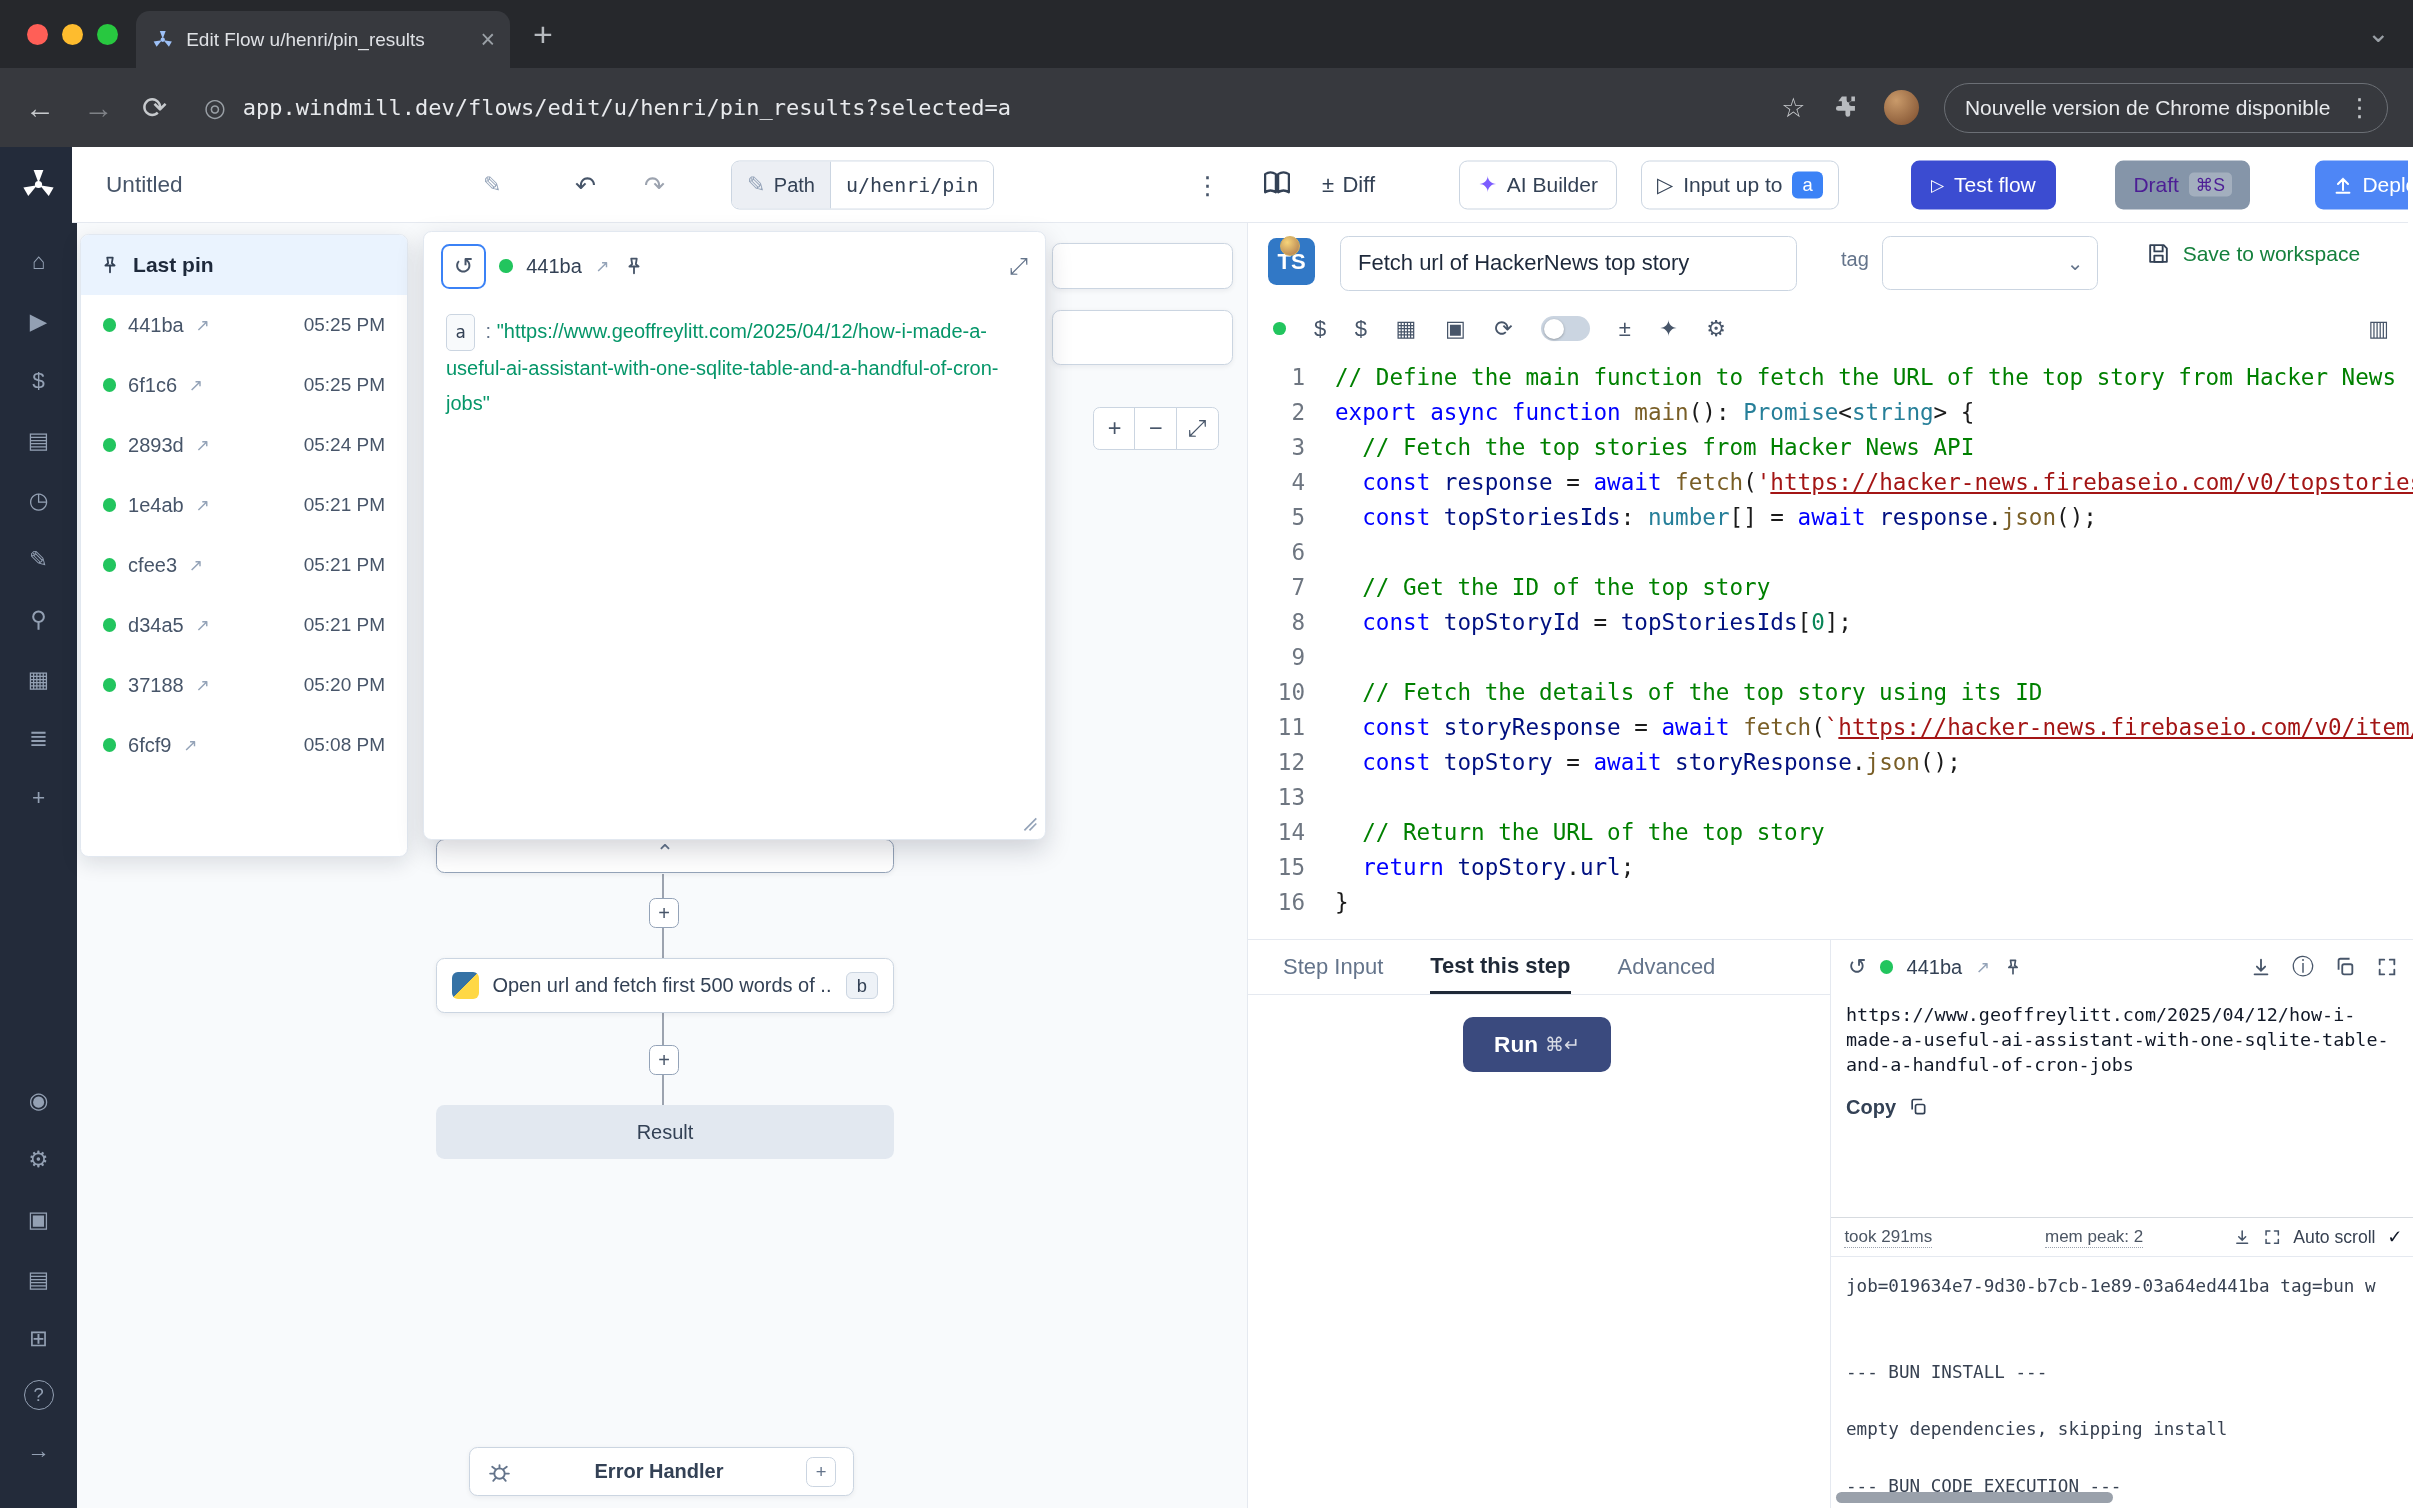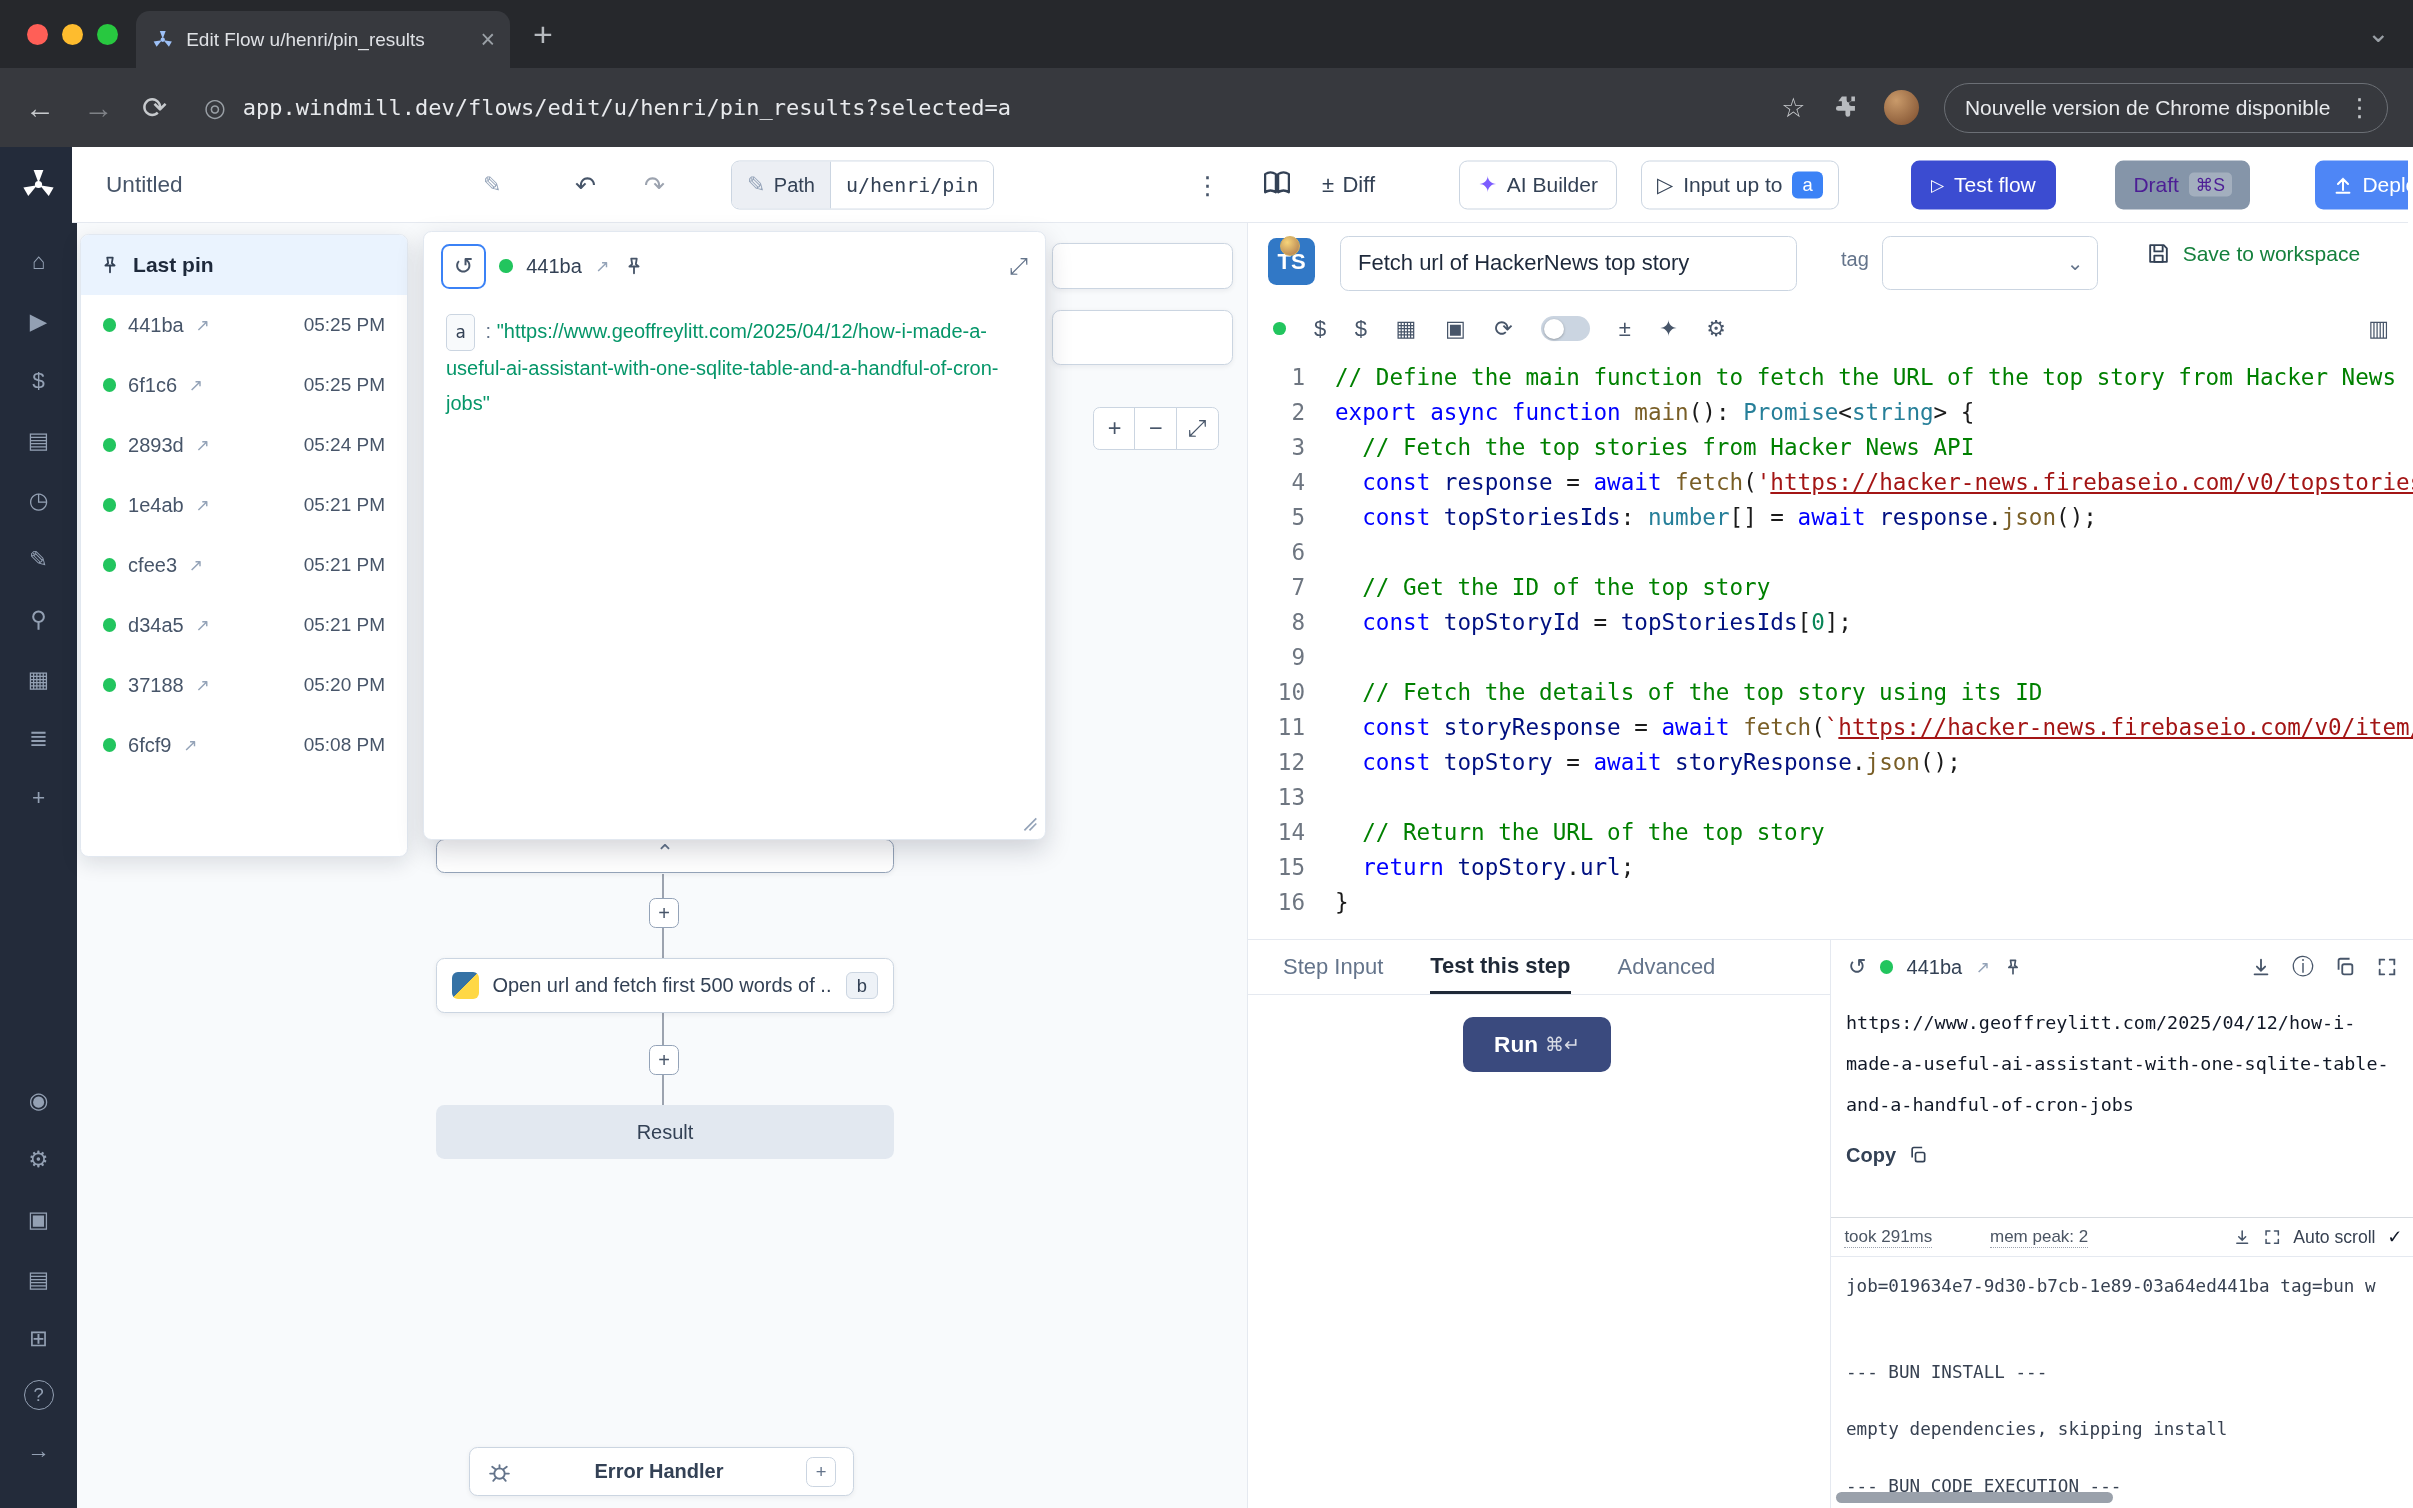--- a/index.html
+++ b/index.html
@@ -154,27 +154,27 @@
   .ptab{display:flex;align-items:center;font-size:22px;color:#64748b}
   .ptab.active{color:#1f2937;border-bottom:3.4px solid #1f2937;font-weight:bold}
   .runbtn{position:absolute;left:215px;top:77px;width:148px;height:55px;background:#3a4a7e;border:none;border-radius:10px;
     display:flex;align-items:center;justify-content:center;gap:7px;color:#fff;font-size:22.6px;font-weight:bold}
   .runsc{font-weight:normal;font-size:19px;color:rgba(255,255,255,.8)}
 
   .resultpanel{position:absolute;left:582px;top:0;width:585px;height:570px;border-left:1.7px solid #e5e9f0}
   .rphdr{height:54px;display:flex;align-items:center;gap:13.4px;padding:0 17px}
   .rpid{font-size:20px;color:#334155}
   .rpright{margin-left:auto;display:flex;align-items:center;gap:20px}
-  .rpurl{margin:8.4px 15px 0;font-family:"DejaVu Sans Mono",monospace;font-size:18.4px;line-height:41px;color:#111827;
+  .rpurl{margin:8.4px 15px 0;font-family:"DejaVu Sans Mono",monospace;font-size:18.4px;line-height:25px;color:#111827;
     overflow-wrap:break-word}
   .copyrow{margin:18.4px 15px 0;display:flex;align-items:center;gap:11.7px;font-size:20px;color:#334155;font-weight:bold}
   .logbox{position:absolute;left:0;top:277px;width:585px;bottom:0;border-top:1.7px solid #d7dbe0}
   .loghdr{height:39px;display:flex;align-items:center;padding:0 13.4px;border-bottom:1.7px solid #e5e9f0;gap:11.7px}
   .lhtxt{font-size:17px;color:#4b5563;border-bottom:1.7px dotted #9ca3af}
-  .lhmem{margin-left:46px}
+  .lhmem{margin-left:101px}
   .lhsp{flex:1}
   .autoscroll{font-size:17.6px;color:#374151}
   .chk{font-size:18.4px;color:#111827}
   .loglines{padding:15px 15px 0;font-family:"DejaVu Sans Mono",monospace;font-size:17.6px;line-height:28.5px;color:#374151;white-space:pre}
   .hthumb{position:absolute;left:5px;bottom:6.7px;width:277px;height:11.7px;background:#9aa1ab;border-radius:5.9px}
 
   .icsvg{display:inline-block;vertical-align:middle}
 </style>
 </head>
 <body>

